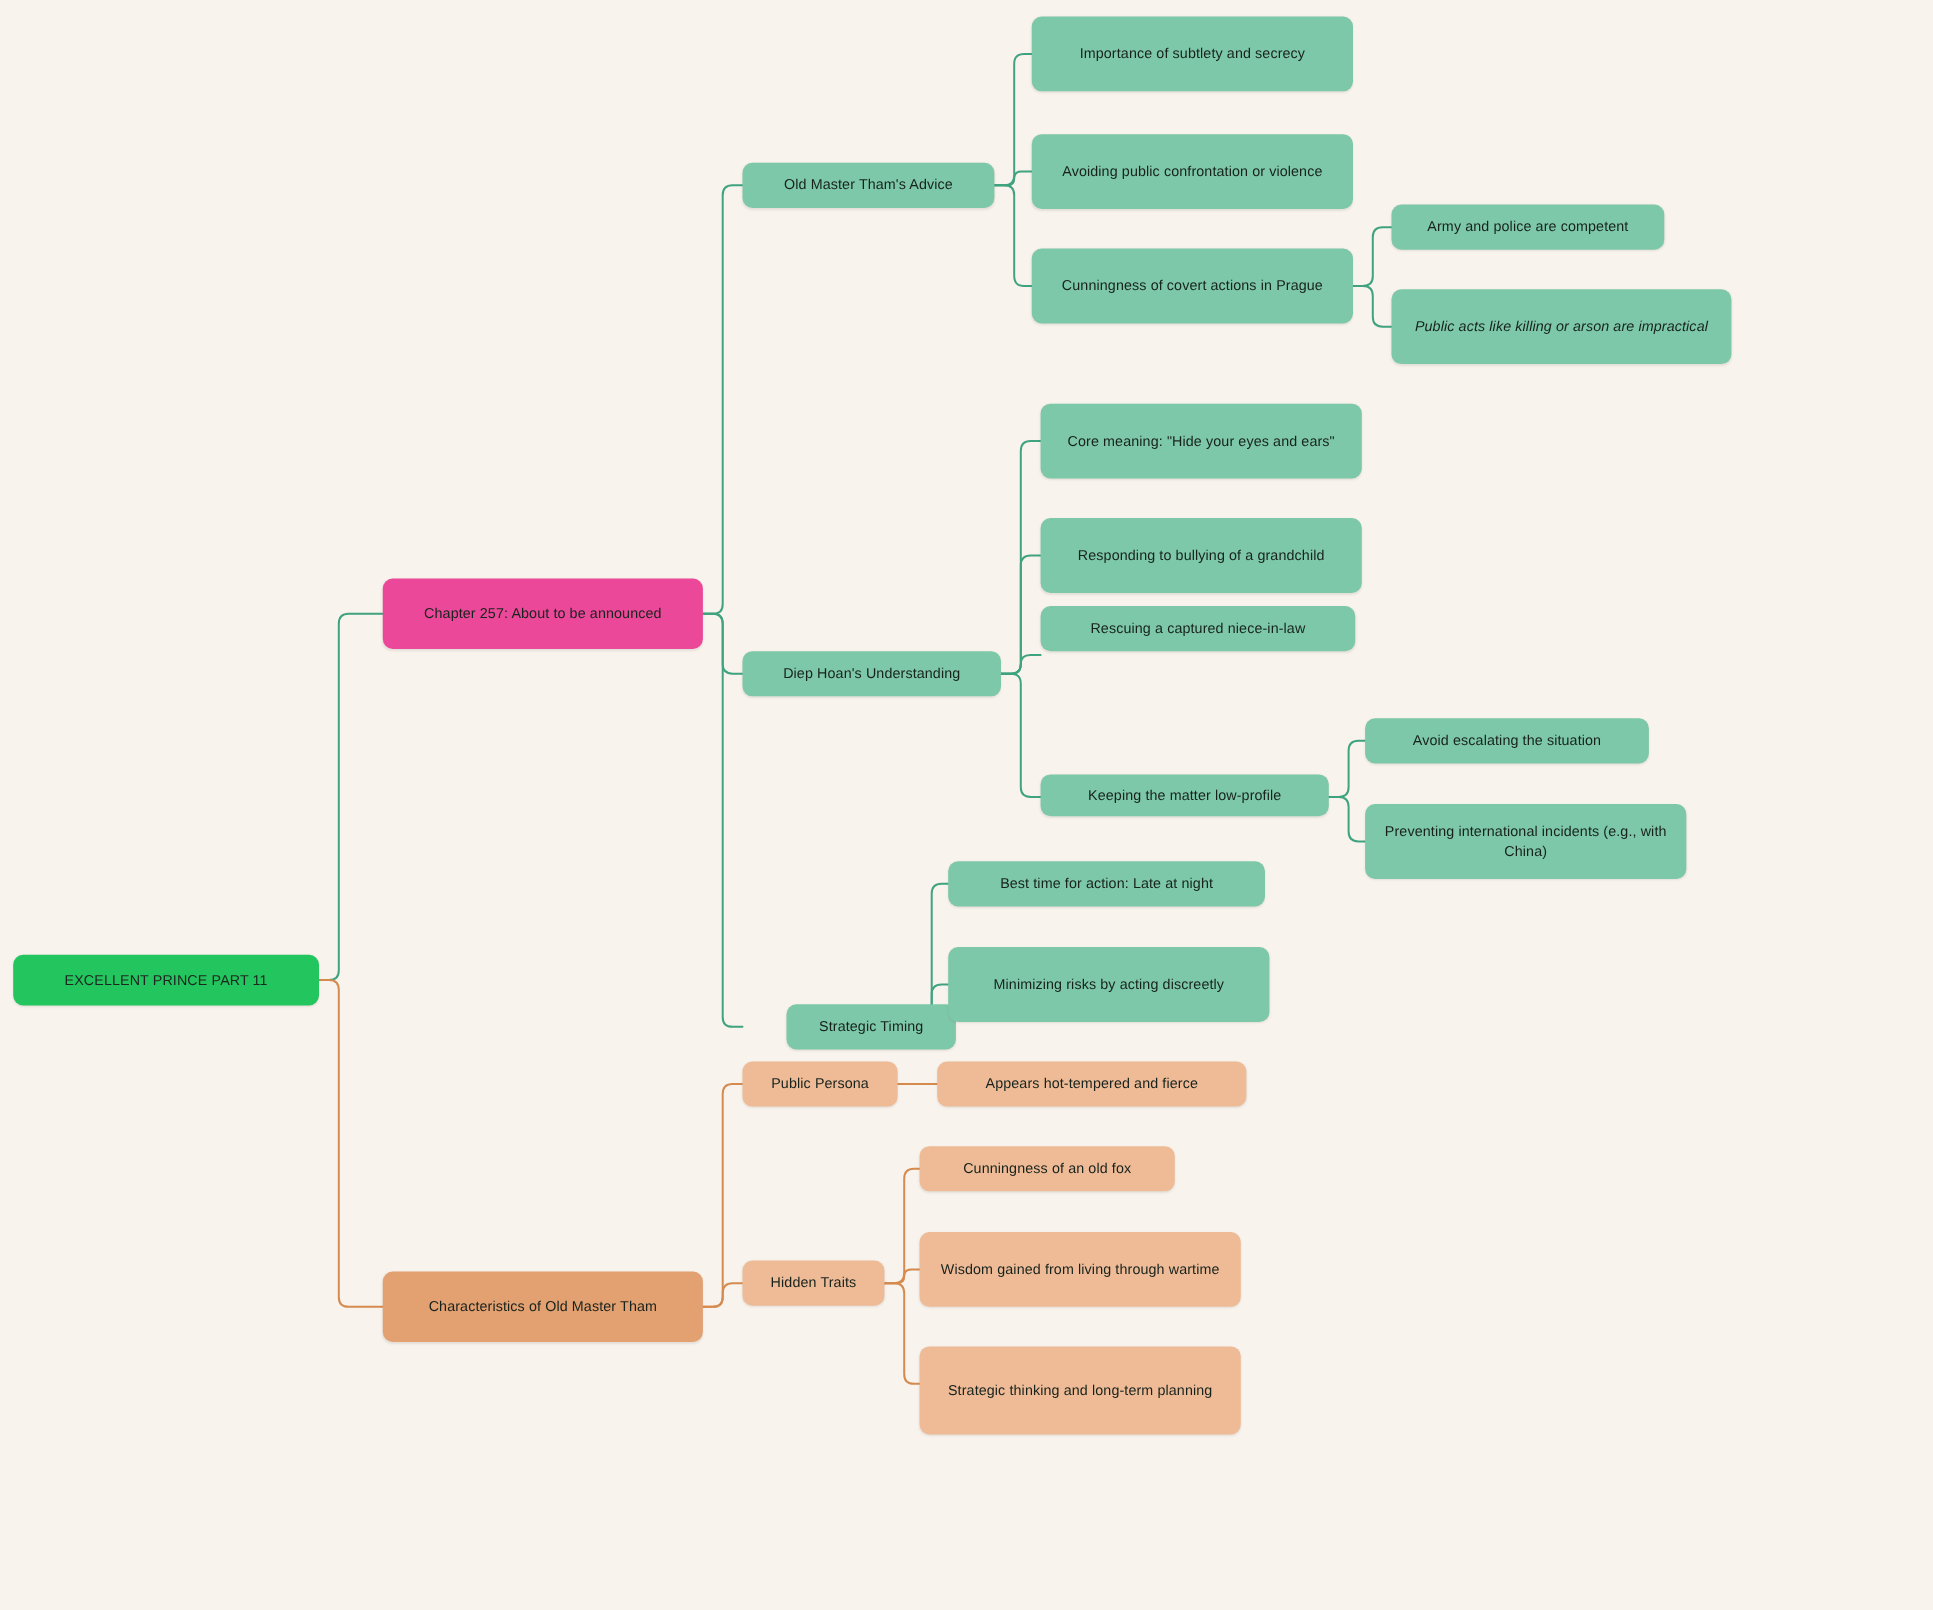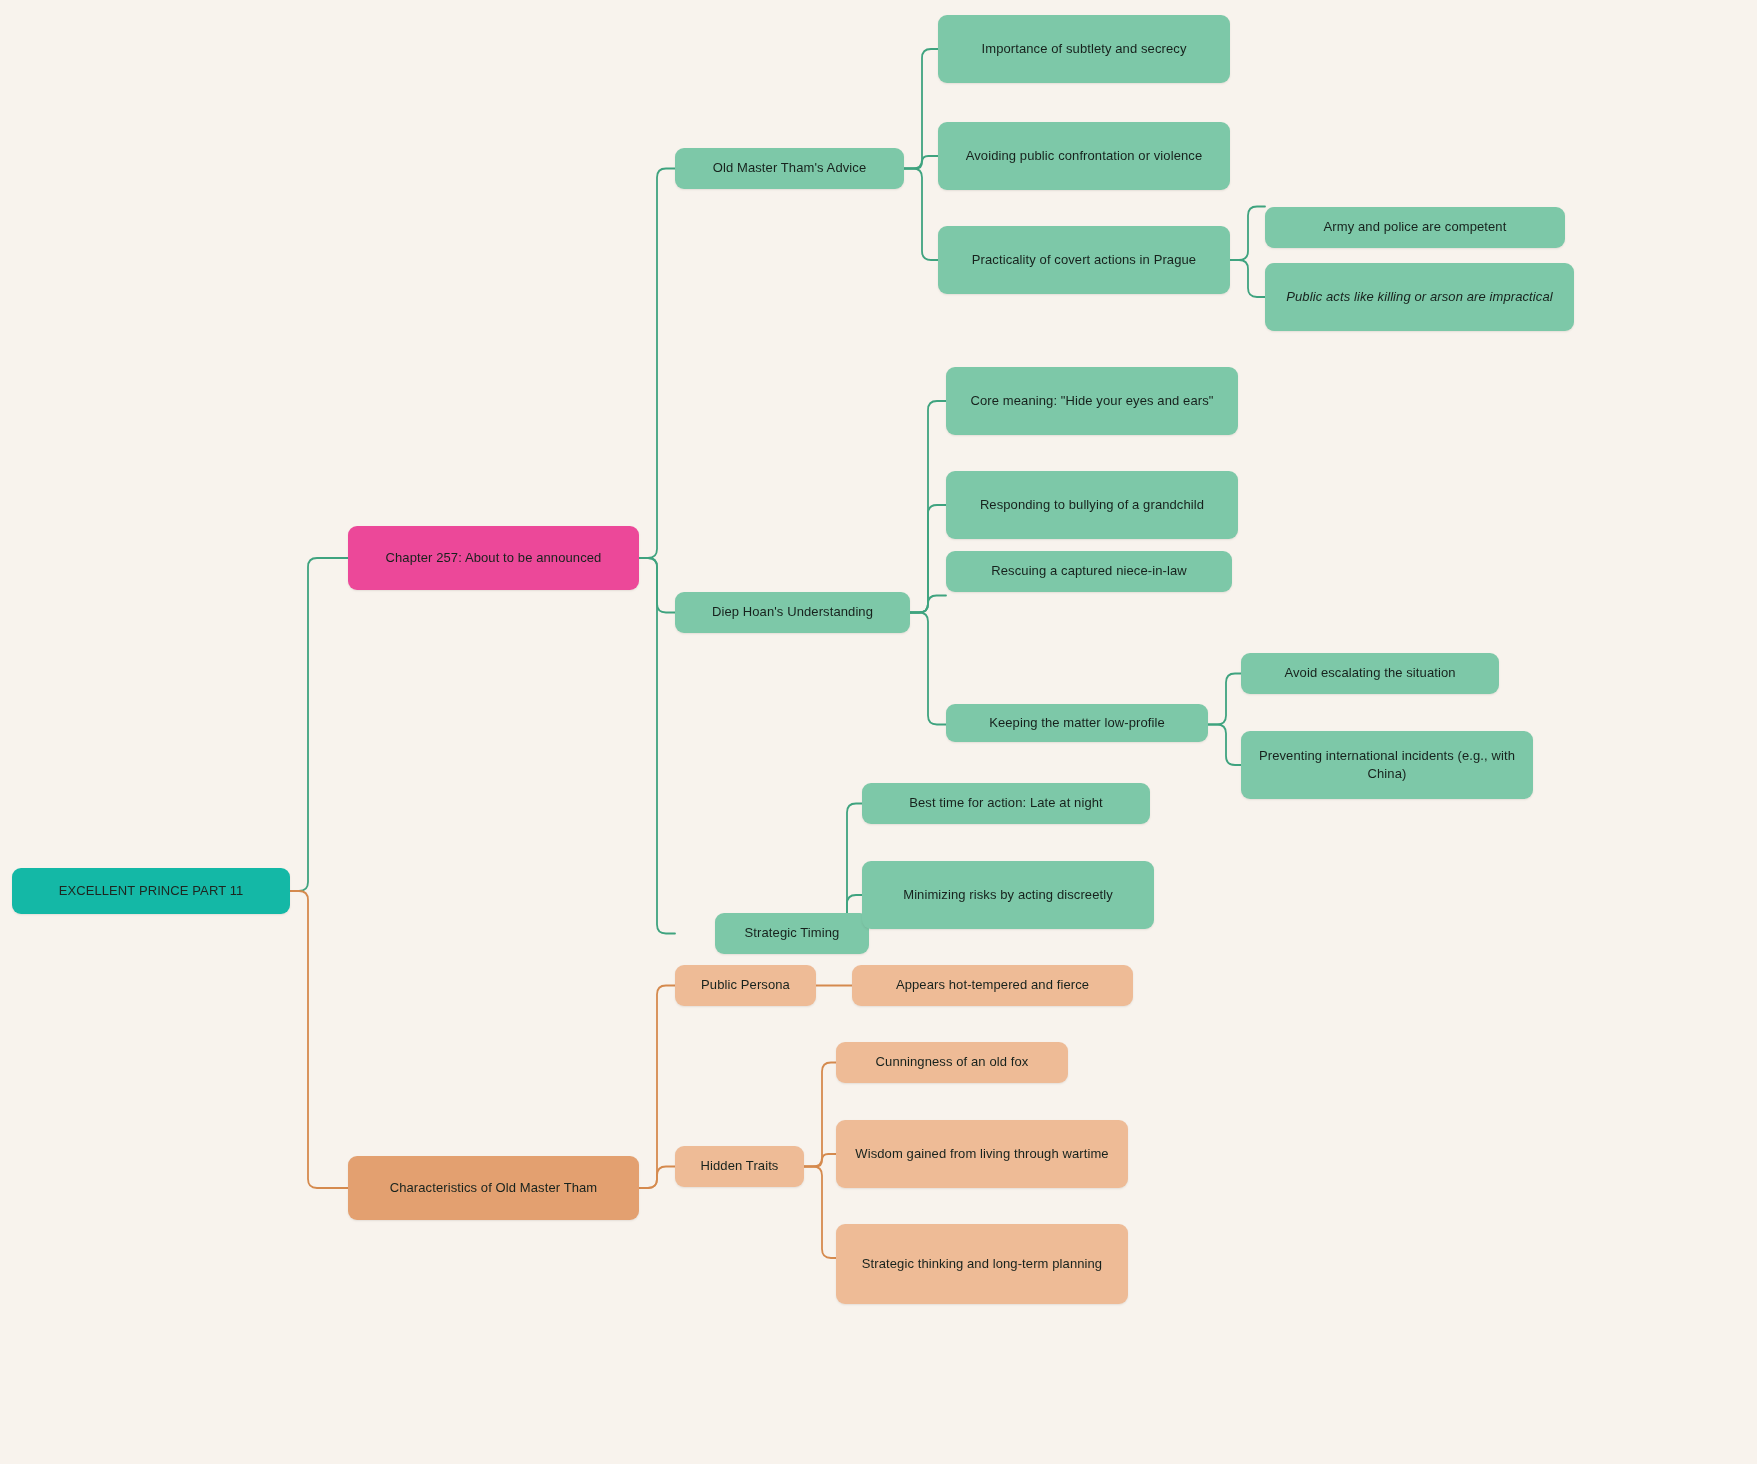--- a/index.html
+++ b/index.html
@@ -32,21 +32,21 @@
     justify-content: center;
     text-align: center;
     border-radius: 9px;
     color: #17221d;
     font-size: 13px;
     line-height: 1.42;
     padding: 6px 14px;
     box-shadow: 0 1px 2px rgba(60,50,40,0.10);
     letter-spacing: 0.1px;
   }
-  .n-root   { background: #14b8a6; color: #1e2620; }
+  .n-root   { background: #22c55e; color: #1e2620; }
   .n-green1 { background: #ec4899; }
   .n-green2 { background: #7dc8a8; }
   .n-orange1{ background: #e3a070; }
   .n-orange2{ background: #eebb96; }
   .node-label {
     display: block;
     width: 100%;
   }
 </style>
 </head>
@@ -98,23 +98,23 @@
       <div class="node n-green2" style="left: 675px; top: 913px; width: 154px; height: 41px; margin-left: 40px;">
         <span class="node-label">Strategic Timing</span>
       </div>
       <div class="node n-green2" style="left: 938px; top: 15px; width: 292px; height: 68px;">
         <span class="node-label">Importance of subtlety and secrecy</span>
       </div>
       <div class="node n-green2" style="left: 938px; top: 122px; width: 292px; height: 68px;">
         <span class="node-label">Avoiding public confrontation or violence</span>
       </div>
       <div class="node n-green2" style="left: 938px; top: 226px; width: 292px; height: 68px;">
-        <span class="node-label">Practicality of covert actions in Prague</span>
+        <span class="node-label">Cunningness of covert actions in Prague</span>
       </div>
-      <div class="node n-green2" style="left: 1265px; top: 186px; width: 300px; height: 41px; margin-top: 21px;">
+      <div class="node n-green2" style="left: 1265px; top: 186px; width: 248px; height: 41px;">
         <span class="node-label">Army and police are competent</span>
       </div>
       <div class="node n-green2" style="left: 1265px; top: 263px; width: 309px; height: 68px; font-style: italic;">
         <span class="node-label">Public acts like killing or arson are impractical</span>
       </div>
       <div class="node n-green2" style="left: 946px; top: 367px; width: 292px; height: 68px;">
         <span class="node-label">Core meaning: "Hide your eyes and ears"</span>
       </div>
       <div class="node n-green2" style="left: 946px; top: 471px; width: 292px; height: 68px;">
         <span class="node-label">Responding to bullying of a grandchild</span>

